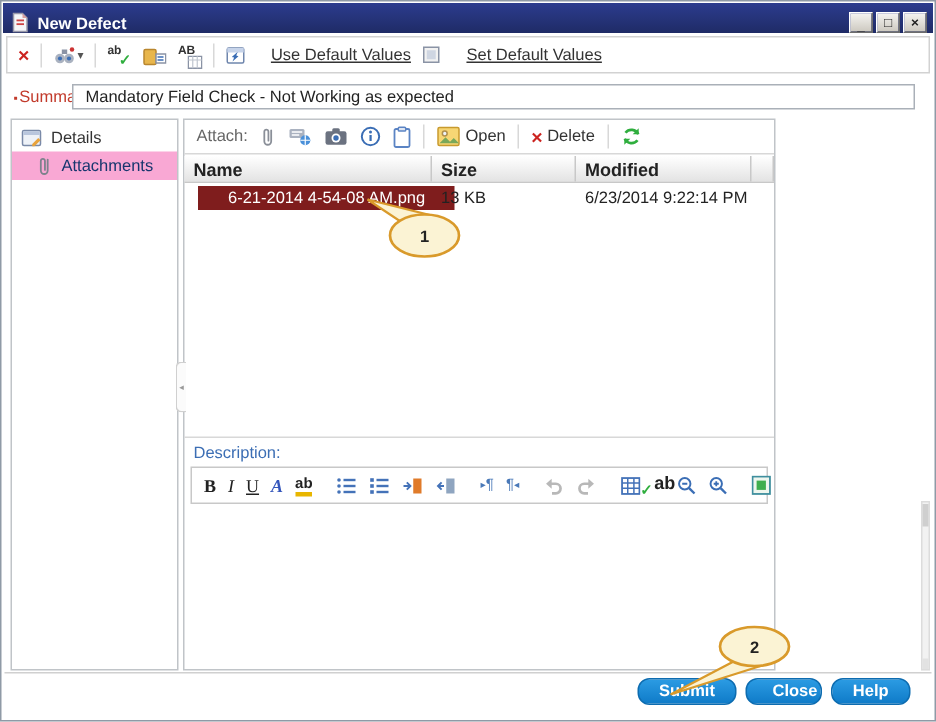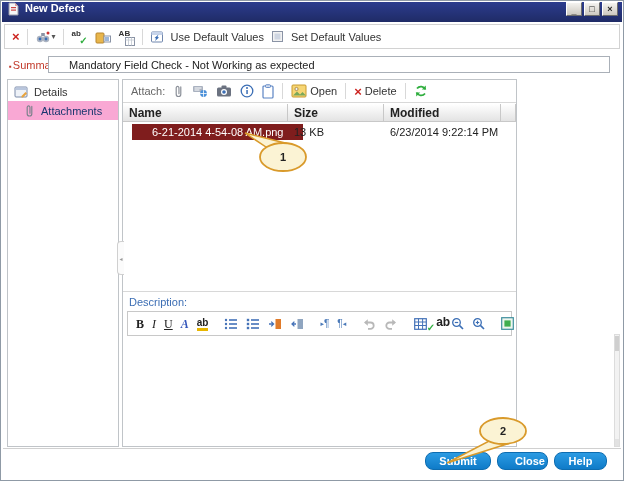--- a/index.html
+++ b/index.html
@@ -1,41 +1,41 @@
 <!DOCTYPE html>
 <html><head>
 <meta charset="utf-8">
 <style>
   * { margin:0; padding:0; box-sizing:border-box; }
   html,body { width:624px; height:481px; font-family:"Liberation Sans", sans-serif; background:#e8e8e8; }
   .window { position:absolute; top:0; left:0; width:624px; height:481px; background:#fff; border:1px solid #8f9aa6; overflow:hidden; }
 
   
-  .titlebar { position:absolute; top:1px; left:1px; right:1px; height:20px; background:linear-gradient(#2c3c8e,#1f2b66); display:flex; align-items:flex-start; padding:0 4px; }
+  .titlebar { position:absolute; top:1px; left:1px; right:1px; height:20px; background:linear-gradient(#2c3c8e,#1f2b66); display:flex; align-items:flex-end; padding:0 4px; }
   .titlebar .title { color:#fff; font-size:11px; font-weight:bold; margin-left:5px; flex:1; }
   .winbtns { display:flex; gap:2px; }
   .winbtn { width:16px; height:14px; background:linear-gradient(#f4f3f0,#cdc9c0); border:1px solid; border-color:#ffffff #6d6d6d #6d6d6d #ffffff; font-size:9px; font-weight:bold; color:#222; display:flex; align-items:center; justify-content:center; line-height:1; }
   .winbtn.min span { position:relative; top:2px; }
 
   
   .toolbar { position:absolute; top:23px; left:3px; right:3px; height:25px; border:1px solid #d2d2d2; background:#fff; display:flex; align-items:center; gap:7px; padding:0 7px; }
   .tbicon { display:flex; align-items:center; justify-content:center; cursor:default; }
   .vsep { width:1px; height:16px; background:#d8d8d8; }
   .red-x { color:#cc2420; font-size:13px; font-weight:bold; line-height:1; }
   .caret { font-size:8px; color:#555; margin-left:1px; }
-  .tblabel { font-size:11px; color:#333; margin-left:4px; }
+  .tblabel { font-size:11px; color:#333; margin-left:14px;text-decoration:underline; }
   .tbgroup { display:flex; align-items:center; gap:3px; }
   .abglyph { position:relative; width:17px; height:16px; font-size:8px; font-weight:bold; color:#333; }
   .abglyph .ab { position:absolute; top:0; left:1px; }
   .abglyph .chk { position:absolute; bottom:-1px; right:0; color:#2fae3e; font-size:10px; font-weight:bold; }
 
   
   .summary-label { position:absolute; top:58px; left:8px; font-size:11px; color:#c23a2b; }
   .summary-label .bullet { font-size:8px; margin-right:1px; }
-  .summary-input { position:absolute; top:55px; left:47px; right:13px; height:17px; border:1px solid #aab0b8; font-size:11px; color:#222; padding:0 20px; font-family:"Liberation Sans", sans-serif; background:#fff; }
+  .summary-input { position:absolute; top:55px; left:47px; right:13px; height:17px; border:1px solid #aab0b8; font-size:11px; color:#222; padding:0 8px; font-family:"Liberation Sans", sans-serif; background:#fff; }
 
   
   .sidebar { position:absolute; top:78px; left:6px; width:112px; height:368px; border:1px solid #c0c4c8; background:#fff; padding-top:2px; }
   .side-item { height:19px; display:flex; align-items:center; gap:6px; padding-left:6px; font-size:11px; color:#333; cursor:default; }
   .side-item.selected { background:#f9a8d4; color:#17366e; font-weight:normal;padding-left:16px; }
 
   
   .collapse-handle { position:absolute; left:116px; top:240px; width:7px; height:34px; border:1px solid #d0d0d0; border-right:none; border-radius:4px 0 0 4px; background:#fbfbfb; display:flex; align-items:center; justify-content:center; font-size:6px; color:#999; z-index:3; }
 
   

